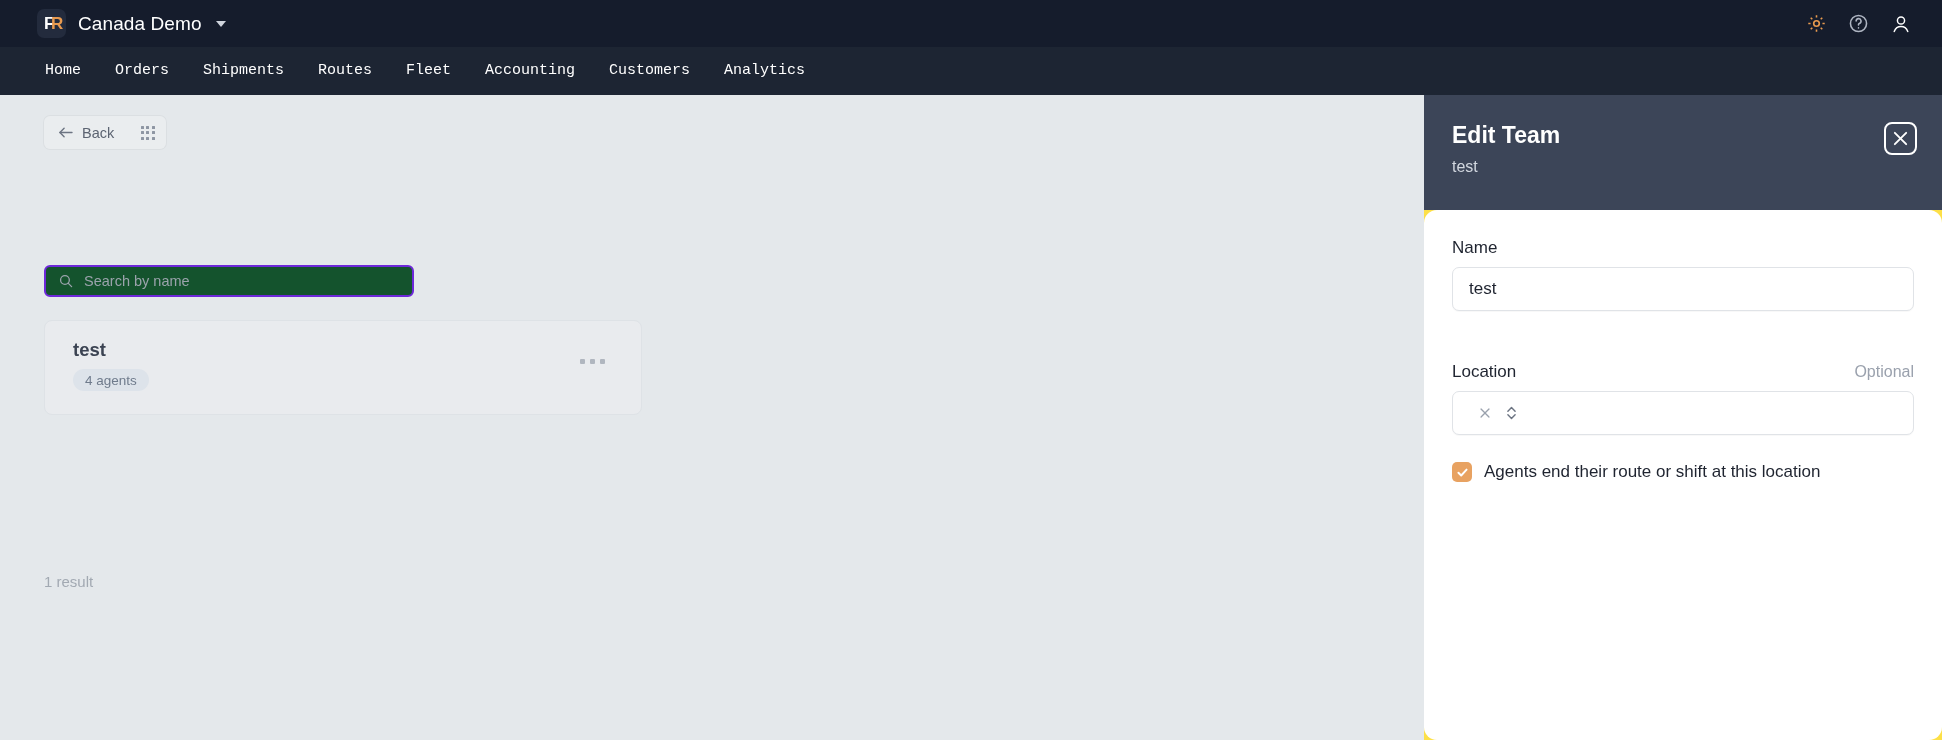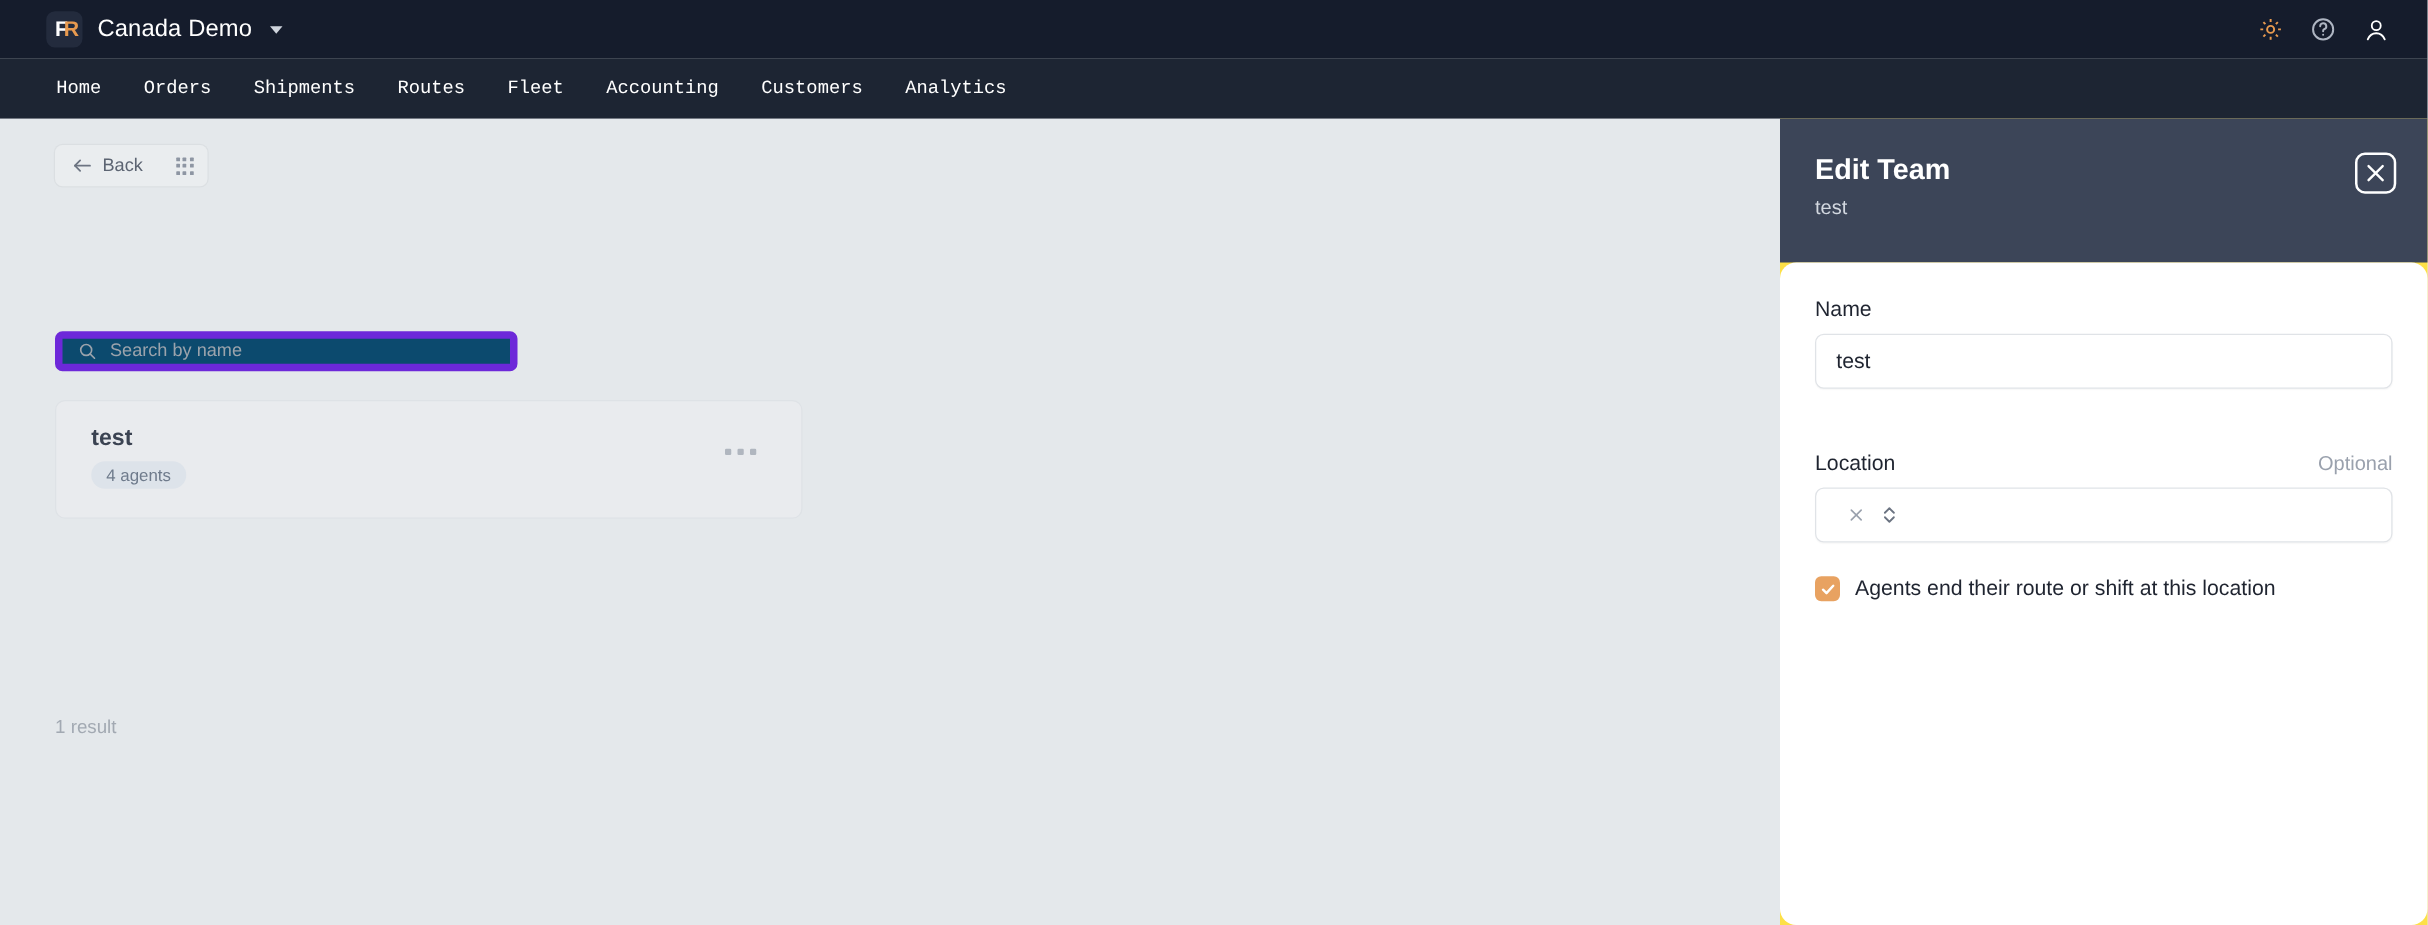--- a/index.html
+++ b/index.html
@@ -176,22 +176,22 @@
   .crumb-settings { color: #3d4554; font-weight: 600; cursor: pointer; }
   .crumb-sep { color: #c2c8cf; font-weight: 400; }
   .crumb-teams { color: #e2a869; font-weight: 600; cursor: pointer; }
 
   .searchbox {
     position: absolute;
     top: 170px;
     left: 44px;
     width: 370px;
     height: 32px;
-    background: #0c4a6e;
-    border: 6px solid #6d28d9;
+    background: #14532d;
+    border: 2px solid #6d28d9;
     border-radius: 6px;
     display: flex;
     align-items: center;
     gap: 11px;
     padding-left: 13px;
     cursor: text;
   }
   .searchbox .ph { color: #9ba3ac; font-size: 14.5px; }
 
   .card {

